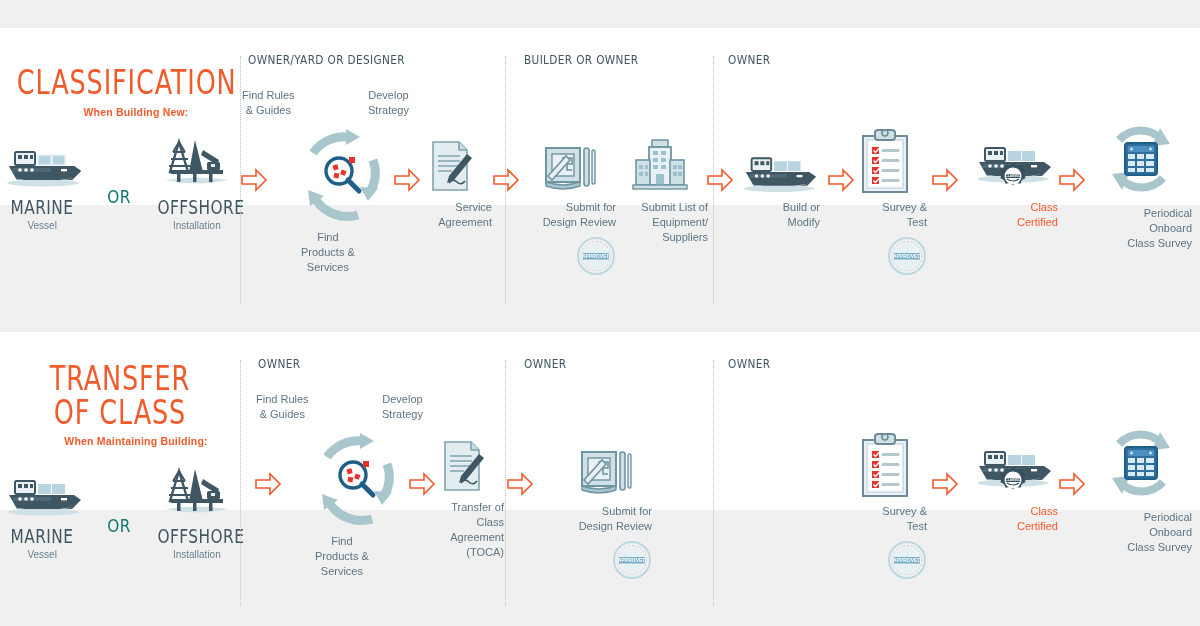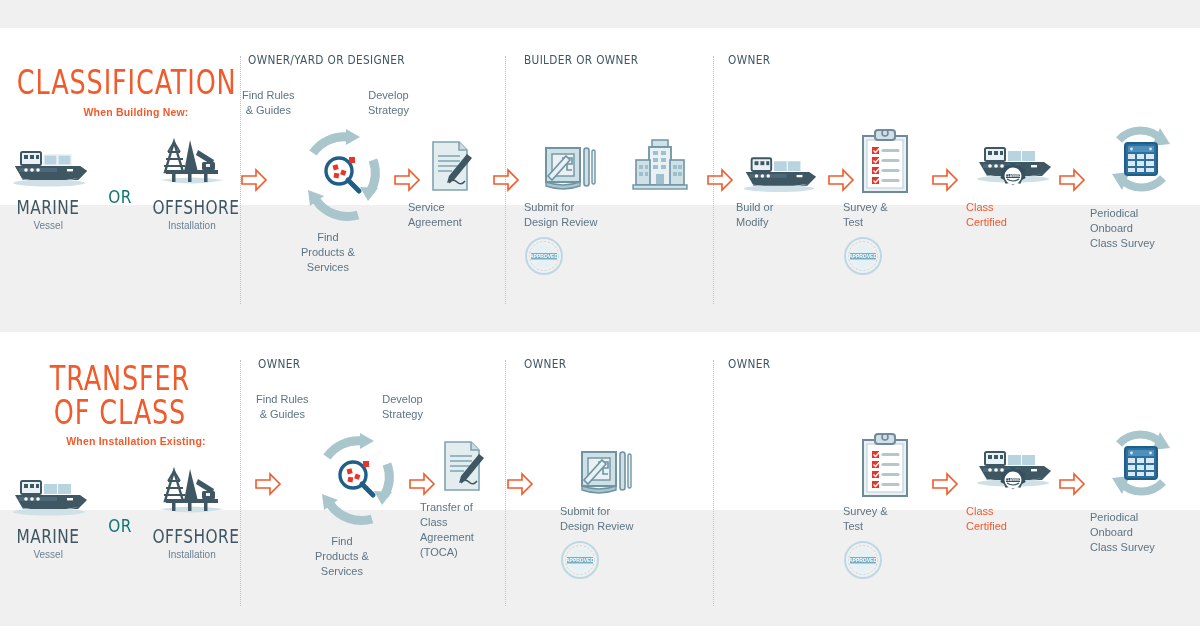--- a/index.html
+++ b/index.html
@@ -38,21 +38,21 @@
     color:#f15a2b;
     font-size:10.5px;
     font-weight:bold;
     text-align:center;
     margin-top:6px;
     letter-spacing:.2px;
     padding-left:32px;
   }
   .vessel-row{
     display:flex;align-items:flex-end;justify-content:center;
-    gap:16px;margin-top:18px;
+    gap:22px;margin-top:18px;
   }
   .vessel-col{width:88px;text-align:center;}
   .vessel-name{
     font-family:"Liberation Sans Narrow","DejaVu Sans Condensed","Liberation Sans",sans-serif;
     font-size:19px;color:#3f5663;letter-spacing:.5px;margin-top:4px;
     transform:scaleX(0.9);
   }
   .vessel-sub{font-size:10px;color:#6b8190;margin-top:2px;}
   .or-word{
     font-family:"Liberation Sans Narrow","DejaVu Sans Condensed","Liberation Sans",sans-serif;
@@ -67,21 +67,21 @@
     font-size:13px;color:#3f5663;letter-spacing:.4px;
     transform:scaleX(0.9);transform-origin:left center;
     white-space:nowrap;
   }
   .divider{
     position:absolute;top:28px;width:0;height:248px;
     border-left:1px dotted #b9c3c9;
   }
   #panel-transfer .divider{height:246px;}
 
-  .node{position:absolute;text-align:left;}
+  .node{position:absolute;text-align:right;}
   .node-cap{
     font-size:11px;color:#5c7483;line-height:1.35;margin-top:6px;white-space:nowrap;
   }
   .node-cap.orange{color:#f15a2b;}
   .icon-wrap{display:flex;align-items:flex-end;justify-content:center;height:66px;}
 
   .arrow{position:absolute;}
   .arrow svg{display:block;}
   .stamp{margin:6px auto 0;}
 
@@ -254,20 +254,21 @@
               <rect x="15" y="34" width="3" height="4"></rect>
             <rect x="43" y="27" width="4" height="4"></rect>
               <rect x="48" y="27" width="4" height="4"></rect>
             <rect x="43" y="34" width="4" height="4"></rect>
               <rect x="48" y="34" width="4" height="4"></rect>
           </g>
           <rect x="26" y="36" width="8" height="11" fill="#9ec0cd"></rect>
           <rect x="3" y="47" width="54" height="4" fill="#cfe0e6" stroke="#6f94a2" stroke-width="1.4"></rect>
         </svg>
       </div>
+      <div class="node-cap">Submit List of<br>Equipment/<br>Suppliers</div>
     </div>
 
     <div class="arrow" style="left:-32px;top:140px">
       <svg width="28" height="24" viewBox="0 0 28 24">
           <path d="M2 8 h14 V2 l10 10 -10 10 v-6 H2 z" fill="none" stroke="#f15a2b" stroke-width="1.6"></path>
         </svg>
     </div>
   </div>
 
   <div class="stage" style="left:728px;width:472px">
@@ -413,21 +414,21 @@
       </div>
       <div class="node-cap">Periodical<br>Onboard<br>Class Survey</div>
     </div>
   </div>
 </div>
 
 <div class="panel" id="panel-transfer">
 
   <div class="identity">
     <div class="ident-title" id="title-transfer">TRANSFER<br>OF CLASS</div>
-    <div class="ident-sub">When Installation Existing:</div>
+    <div class="ident-sub">When Maintaining Building:</div>
 
     <div class="vessel-row">
       <div class="vessel-col">
         <svg width="86" height="46" viewBox="0 0 86 46">
           <ellipse cx="44" cy="41" rx="36" ry="3.4" fill="#cfe0e6"></ellipse>
           <rect x="16" y="10" width="20" height="13" rx="1.5" fill="#e9f1f4" stroke="#3f5663" stroke-width="2"></rect>
           <rect x="19" y="13" width="4" height="4" fill="#3f5663"></rect>
           <rect x="25" y="13" width="4" height="4" fill="#3f5663"></rect>
           <rect x="31" y="13" width="3" height="4" fill="#3f5663"></rect>
           <rect x="39" y="13" width="13" height="10" fill="#b7d4e0"></rect>

